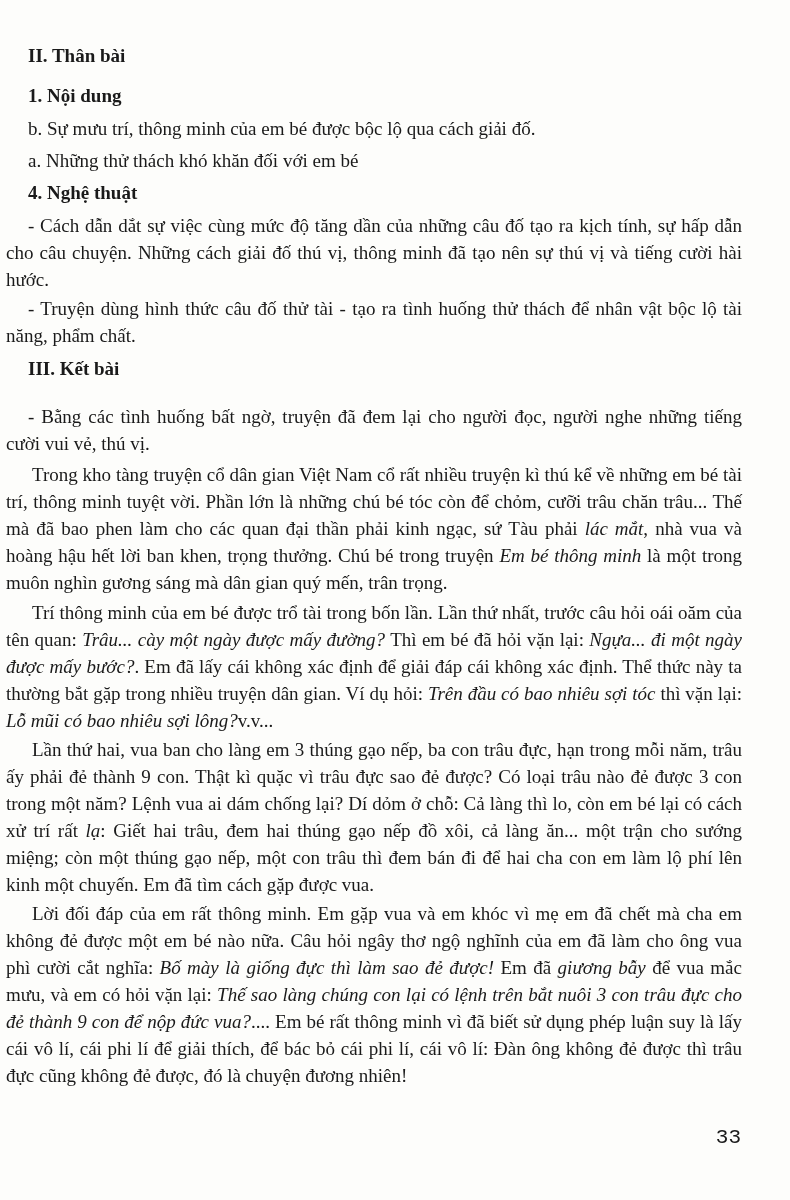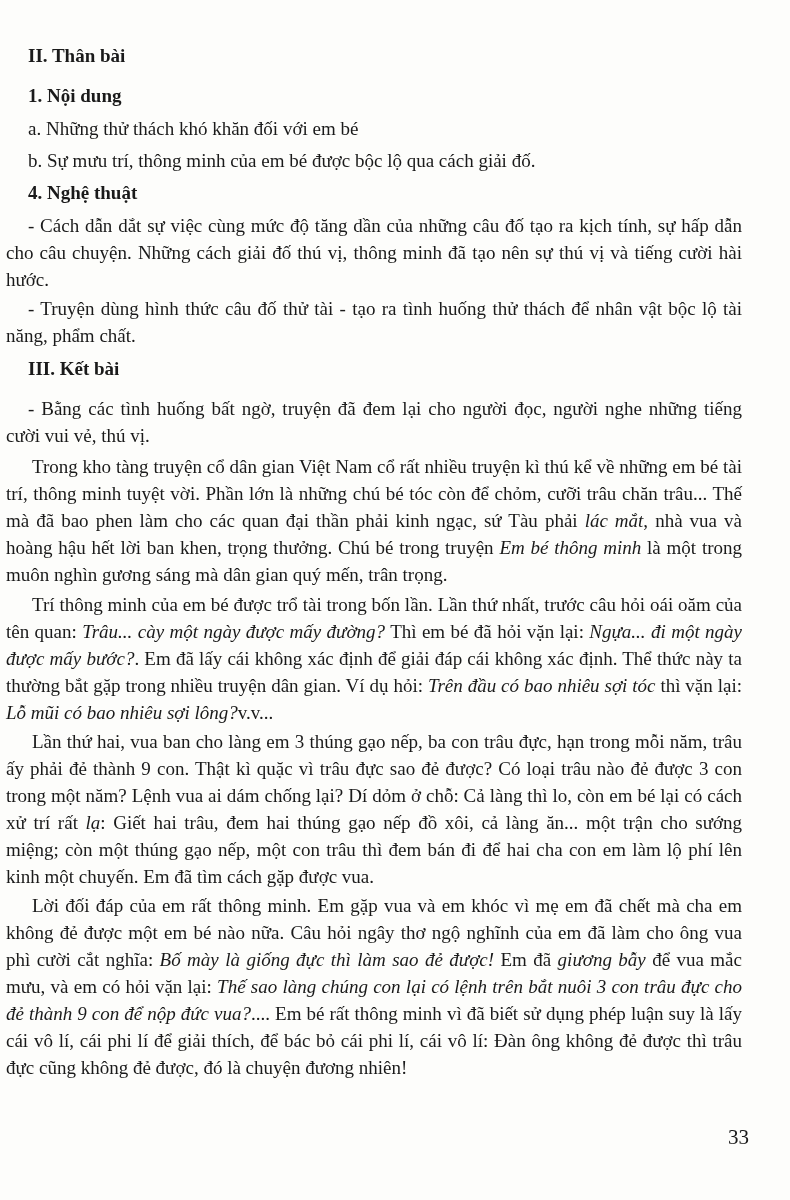--- a/index.html
+++ b/index.html
@@ -26,44 +26,44 @@
   .i { font-style: italic; }
   .title {
     font-family: "Liberation Sans", sans-serif;
     font-weight: bold;
     font-size: 21px;
     letter-spacing: 0.5px;
     text-align: center;
     text-indent: 0;
   }
   .mb13 { margin-bottom: 13px; }
-  .mb7  { margin-bottom: 13px; }
+  .mb7  { margin-bottom: 21px; }
   .mb6  { margin-bottom: 6px; }
   .mb5  { margin-bottom: 5px; }
   .mb4  { margin-bottom: 4px; }
   .mb3  { margin-bottom: 3px; }
   .mb2  { margin-bottom: 2px; }
   .pgnum {
     position: absolute;
-    right: 41px; top: 1124px;
-    font-family: Liberation Serif, serif;
+    right: 49px; top: 1124px;
+    font-family: Liberation Mono, monospace;
     font-size: 21px;
     color: #1a1a1a;
   }
 </style>
 </head>
 <body>
 
 <div class="page">
 
   <section class="outline">
     <p class="h ind mb13">II. Thân bài</p>
     <p class="h ind mb6">1. Nội dung</p>
+    <p class="ind mb5">b. Sự mưu trí, thông minh của em bé được bộc lộ qua cách giải đố.</p>
     <p class="ind mb5">a. Những thử thách khó khăn đối với em bé</p>
-    <p class="ind mb5">b. Sự mưu trí, thông minh của em bé được bộc lộ qua cách giải đố.</p>
     <p class="h ind mb6">4. Nghệ thuật</p>
     <p class="ind mb2">- Cách dẫn dắt sự việc cùng mức độ tăng dần của những câu đố tạo ra kịch tính, sự hấp dẫn cho câu chuyện. Những cách giải đố thú vị, thông minh đã tạo nên sự thú vị và tiếng cười hài hước.</p>
     <p class="ind mb6">- Truyện dùng hình thức câu đố thử tài - tạo ra tình huống thử thách để nhân vật bộc lộ tài năng, phẩm chất.</p>
     <p class="h ind mb7">III. Kết bài</p>
     <p class="ind mb4">- Bằng các tình huống bất ngờ, truyện đã đem lại cho người đọc, người nghe những tiếng cười vui vẻ, thú vị.</p>
   </section>
 
   <section class="essay">
 
     <p class="body mb3"><span>Trong kho tàng truyện cổ dân gian Việt Nam cổ rất nhiều truyện kì thú kể về những em bé tài trí, thông minh tuyệt vời. Phần lớn là những chú bé tóc còn để chỏm, cưỡi trâu chăn trâu... Thế mà đã bao phen làm cho các quan đại thần phải kinh ngạc, sứ Tàu phải </span><span class="i">lác mắt</span><span>, nhà vua và hoàng hậu hết lời ban khen, trọng thưởng. Chú bé trong truyện </span><span class="i">Em bé thông minh</span><span> là một trong muôn nghìn gương sáng mà dân gian quý mến, trân trọng.</span></p>

